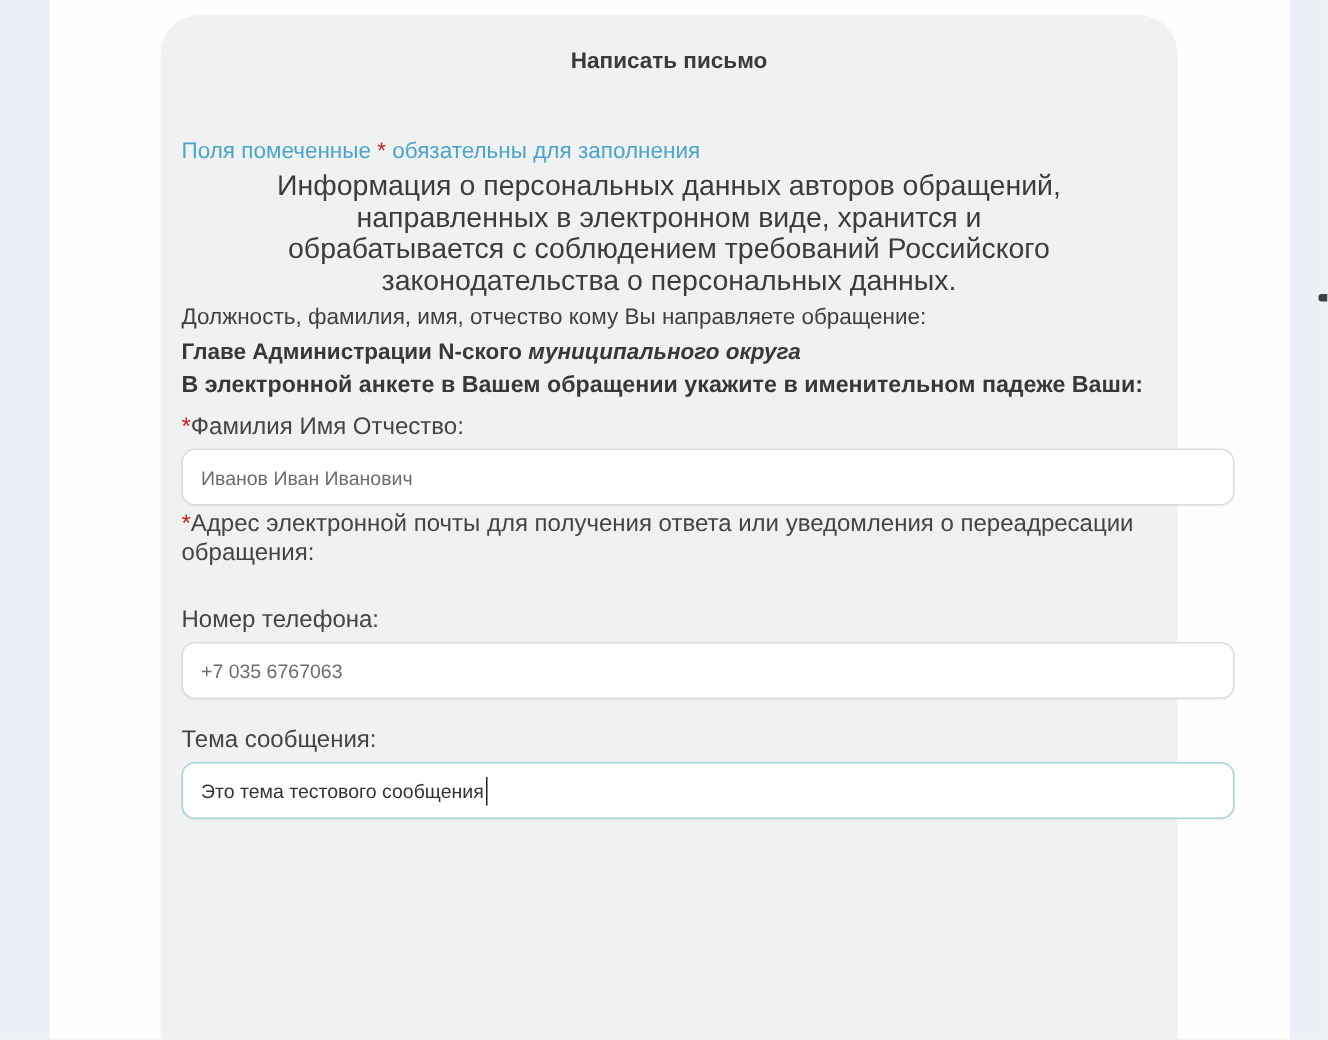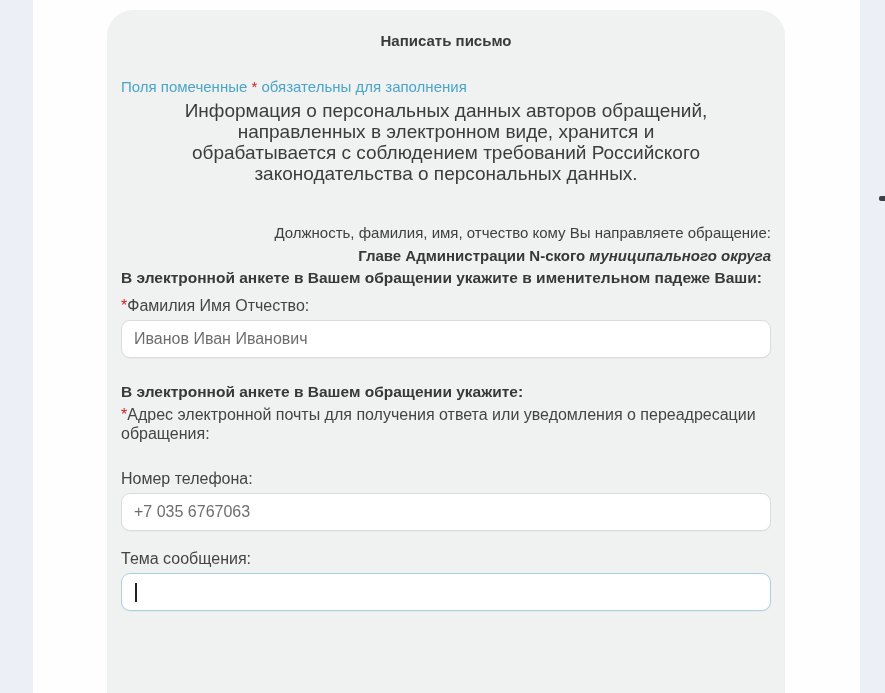--- a/index.html
+++ b/index.html
@@ -24,36 +24,36 @@
     padding: 21px 14px 20px 14px;
   }
   .card-title {
     text-align: center;
     font-weight: bold;
     font-size: 15px;
     line-height: 19px;
     color: #3a3a3a;
   }
   .notice-line {
-    margin-top: 26px;
+    margin-top: 40px;
     font-size: 15px;
     line-height: 21px;
     color: #4aa5c8;
   }
   .req { color: #cc1f1f; }
   .privacy {
     margin-top: 3px;
     text-align: center;
     font-size: 19px;
     line-height: 21px;
     color: #3c3c3c;
   }
   .recipient {
-    margin-top: 38px;
-    text-align: right;
+    margin-top: 3px;
+    text-align: left;
     font-size: 15px;
     line-height: 22px;
   }
   .recipient-name {
     font-weight: bold;
     font-size: 15px;
     line-height: 23px;
     color: #383838;
   }
   .recipient-name .it { font-style: italic; }
@@ -69,29 +69,29 @@
     font-size: 16px;
     line-height: 19px;
     color: #444;
   }
   .ml8  { margin-top: 8px; }
   .ml3  { margin-top: 3px; }
   .ml26 { margin-top: 26px; }
   .ml18 { margin-top: 18px; }
   .textbox, input.textbox {
     display: block;
-    width: 650px;
+    width: 702px;
     height: 38px;
     margin-top: 5px;
     background: #ffffff;
     border: 1px solid #d9dcd9;
     border-radius: 9px;
     padding: 0 12px;
     font-family: "Liberation Sans", "DejaVu Sans", sans-serif;
-    font-size: 16px;
+    font-size: 13px;
     color: #6d6d6d;
     outline: none;
     box-shadow: 0 1px 1px rgba(0,0,0,0.03);
   }
   .textbox.focused {
     border-color: #a9d0e0;
     display: flex;
     align-items: center;
     color: #333333;
   }
@@ -128,28 +128,28 @@
     <div class="recipient">
       <div>Должность, фамилия, имя, отчество кому Вы направляете обращение:</div>
       <div class="recipient-name"><span>Главе Администрации N-ского </span><span class="it">муниципального округа</span></div>
     </div>
 
     <div class="section-heading s1">В электронной анкете в Вашем обращении укажите в именительном падеже Ваши:</div>
 
     <div class="field-label ml8"><span class="req">*</span><span>Фамилия Имя Отчество:</span></div>
     <input class="textbox" type="text" value="Иванов Иван Иванович" style="">
 
-    <div class="section-heading s2">В электронной анкете в Вашем обращении укажите:</div>
 
     <div class="field-label ml3"><span class="req">*</span><span>Адрес электронной почты для получения ответа или уведомления о переадресации обращения:</span></div>
 
     <div class="field-label ml26">Номер телефона:</div>
     <input class="textbox" type="text" value="+7 035 6767063" style="">
 
     <div class="field-label ml18">Тема сообщения:</div>
     <div class="textbox focused">
+        <span>Это тема тестового сообщения</span>
         <span class="caret"></span>
       </div>
 
   </div>
 </div>
 
 <div class="right-edge-mark"></div>
 
 </body></html>

